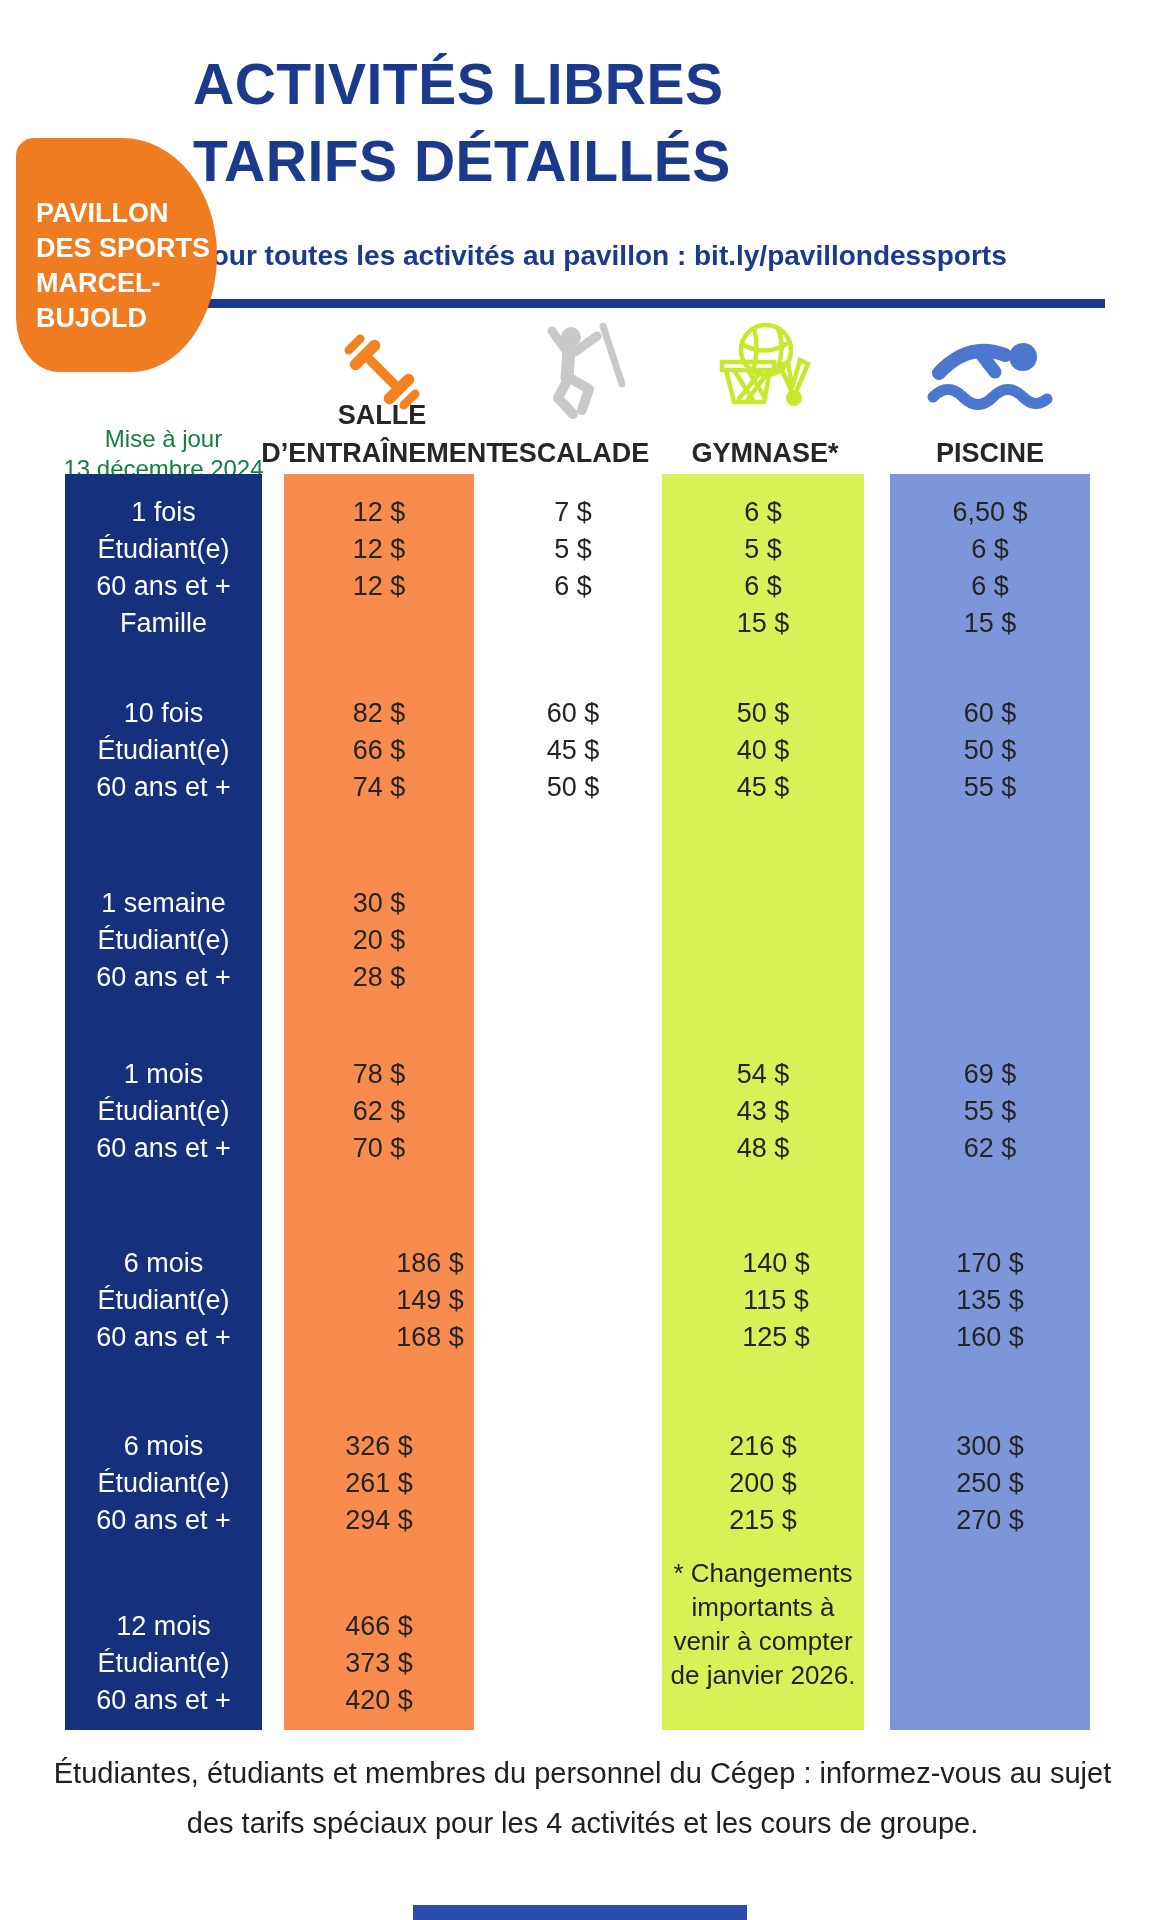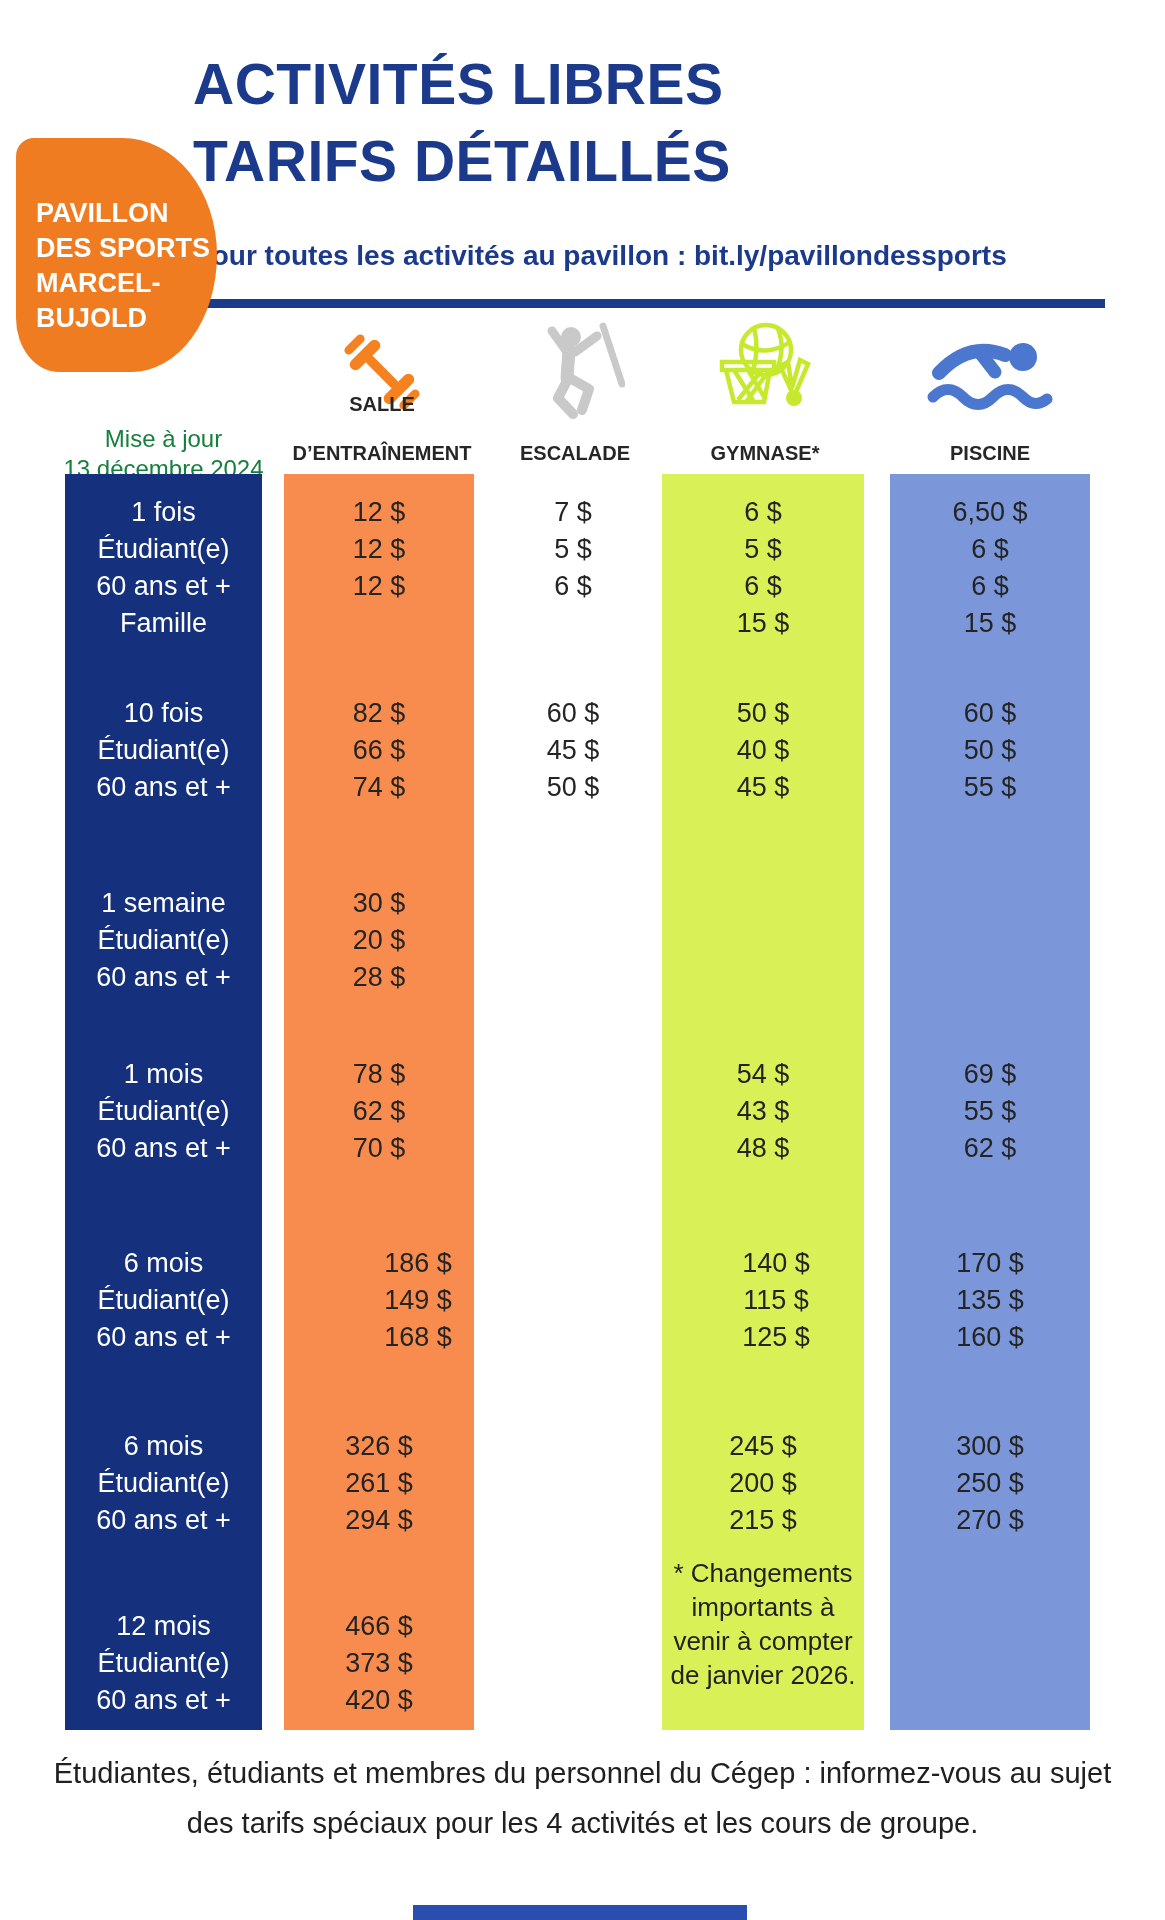--- a/index.html
+++ b/index.html
@@ -12,21 +12,21 @@
         border-radius:20px 105px 95px 48px / 20px 130px 130px 60px;}
   .blob-text{position:absolute;left:20px;top:58px;color:#fff;font-size:27px;line-height:35px;font-weight:600;}
   .blob-text div{white-space:nowrap;}
   .title{left:193px;top:46px;font-size:57px;line-height:77px;font-weight:600;letter-spacing:.5px;z-index:1;}
   .subtitle{left:193px;top:240px;font-size:28px;font-weight:700;z-index:1;}
   .rule{left:190px;top:299px;width:915px;height:9px;z-index:1;}
 
   
   .icon{top:322px;height:100px;display:flex;align-items:center;justify-content:center;}
   .col-header{top:394px;height:78px;display:flex;flex-direction:column;justify-content:flex-end;
-              align-items:center;font-size:20px;line-height:38px;font-weight:800;color:#262626;text-align:center;gap:11px;}
+              align-items:center;font-size:27px;line-height:38px;font-weight:800;color:#262626;text-align:center;}
   .updated{left:42px;top:424px;width:243px;text-align:center;font-size:24px;line-height:30px;color:#15803d;}
 
   
   .colbg{top:474px;height:1256px;}
 
   
   .cell{position:absolute;text-align:center;font-size:27px;line-height:37px;font-weight:500;z-index:3;}
   .c-label{color:#ffffff;}
   .c-val{color:#242424;}
 
@@ -213,21 +213,21 @@
       <div class="cell c-val" style="left: 890px; top: 1056px; width: 200px;">
         <div>69 $</div>
         <div>55 $</div>
         <div>62 $</div>
       </div>
       <div class="cell c-label" style="left: 65px; top: 1245px; width: 197px;">
         <div>6 mois</div>
         <div>Étudiant(e)</div>
         <div>60 ans et +</div>
       </div>
-      <div class="cell c-val" style="left: 280px; top: 1245px; width: 190px; padding-left: 43px;">
+      <div class="cell c-val" style="left: 292px; top: 1245px; width: 190px; padding-left: 43px;">
         <div>186 $</div>
         <div>149 $</div>
         <div>168 $</div>
       </div>
       <div class="cell c-val" style="left: 662px; top: 1245px; width: 228px;">
         <div>140 $</div>
         <div>115 $</div>
         <div>125 $</div>
       </div>
       <div class="cell c-val" style="left: 890px; top: 1245px; width: 200px;">
@@ -239,21 +239,21 @@
         <div>6 mois</div>
         <div>Étudiant(e)</div>
         <div>60 ans et +</div>
       </div>
       <div class="cell c-val" style="left: 284px; top: 1428px; width: 190px;">
         <div>326 $</div>
         <div>261 $</div>
         <div>294 $</div>
       </div>
       <div class="cell c-val" style="left: 662px; top: 1428px; width: 202px;">
-        <div>245 $</div>
+        <div>216 $</div>
         <div>200 $</div>
         <div>215 $</div>
       </div>
       <div class="cell c-val" style="left: 890px; top: 1428px; width: 200px;">
         <div>300 $</div>
         <div>250 $</div>
         <div>270 $</div>
       </div>
       <div class="cell c-label" style="left: 65px; top: 1608px; width: 197px;">
         <div>12 mois</div>

